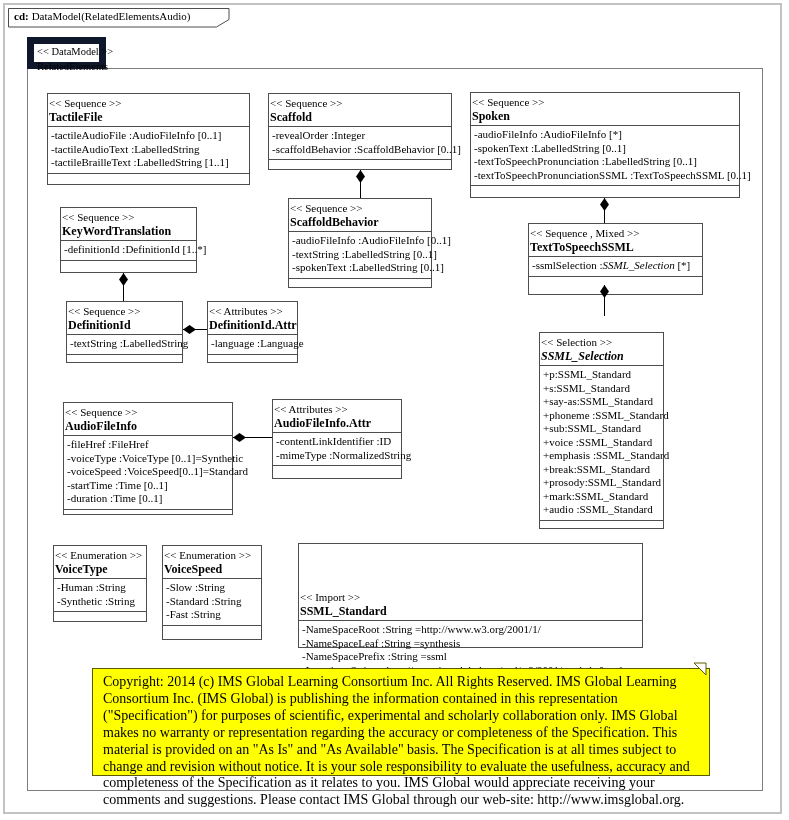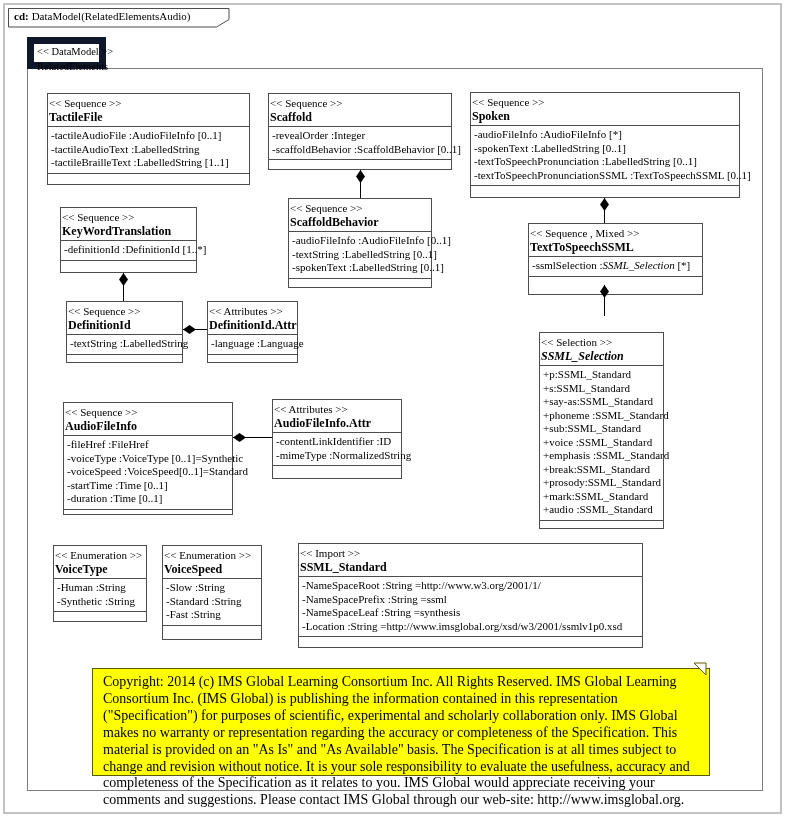--- a/index.html
+++ b/index.html
@@ -201,28 +201,28 @@
           <div class="uml-name">VoiceSpeed</div>
         </div>
         <div class="uml-attrs" style="border-color: rgb(77, 77, 77);">
           <div class="uml-attr-line"><span>-Slow :String</span></div>
           <div class="uml-attr-line"><span>-Standard :String</span></div>
           <div class="uml-attr-line"><span>-Fast :String</span></div>
         </div>
         <div class="uml-empty"></div>
       </div>
       <div class="uml-class" style="left: 298px; top: 543px; width: 345px; height: 105px; border-color: rgb(77, 77, 77);">
-        <div class="uml-head" style="border-color: rgb(77, 77, 77);">
+        <div class="uml-head" style="border-color: rgb(77, 77, 77); margin-top: 44px;">
           <div class="uml-stereo">&lt;&lt; Import &gt;&gt;</div>
           <div class="uml-name">SSML_Standard</div>
         </div>
         <div class="uml-attrs" style="border-color: rgb(77, 77, 77);">
           <div class="uml-attr-line"><span>-NameSpaceRoot :String =http://www.w3.org/2001/1/</span></div>
+          <div class="uml-attr-line"><span>-NameSpaceLeaf :String =synthesis</span></div>
           <div class="uml-attr-line"><span>-NameSpacePrefix :String =ssml</span></div>
-          <div class="uml-attr-line"><span>-NameSpaceLeaf :String =synthesis</span></div>
           <div class="uml-attr-line"><span>-Location :String =http://www.imsglobal.org/xsd/w3/2001/ssmlv1p0.xsd</span></div>
         </div>
         <div class="uml-empty"></div>
       </div>
       <div class="conn-line" style="background: rgb(0, 0, 0); left: 360px; top: 170px; width: 1px; height: 28px;"></div>
       <svg class="diamond" width="9" height="13" style="left: 356px; top: 170px;">
         <polygon fill="#000000" points="4.5,0 9,6.5 4.5,13 0,6.5"></polygon>
       </svg>
       <div class="conn-line" style="background: rgb(0, 0, 0); left: 604px; top: 198px; width: 1px; height: 25px;"></div>
       <svg class="diamond" width="9" height="13" style="left: 600px; top: 198px;">

